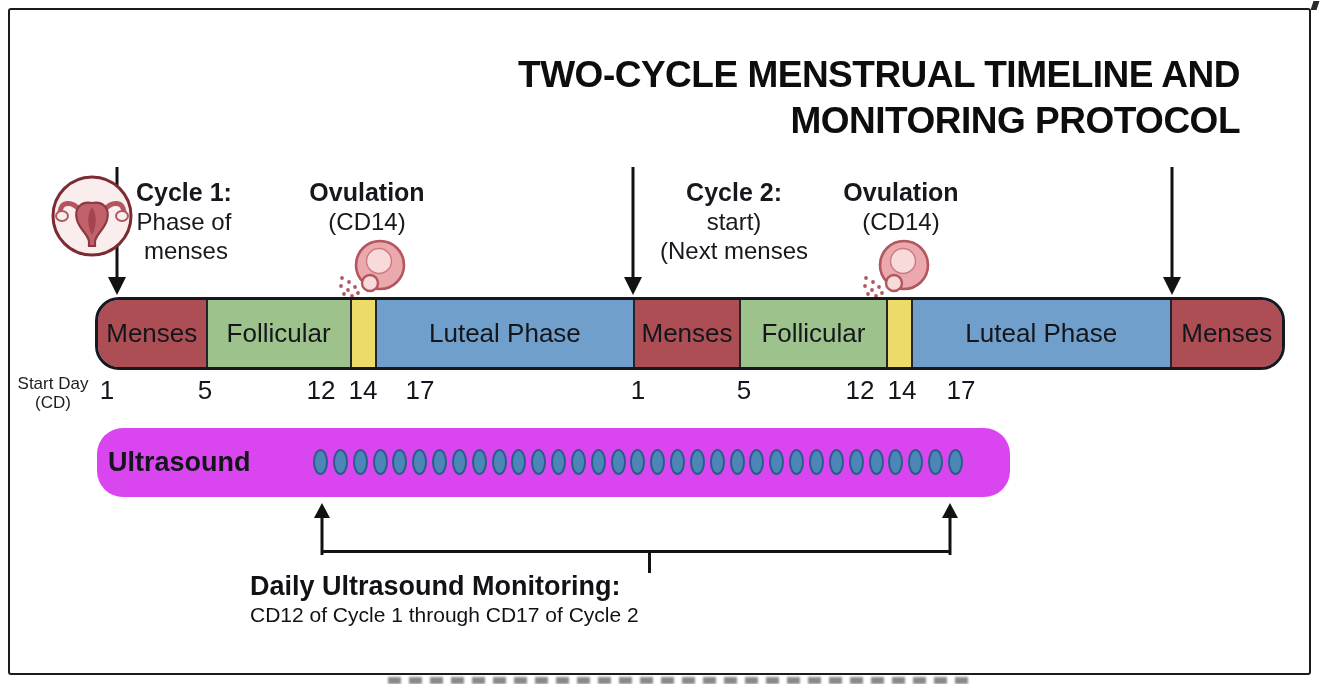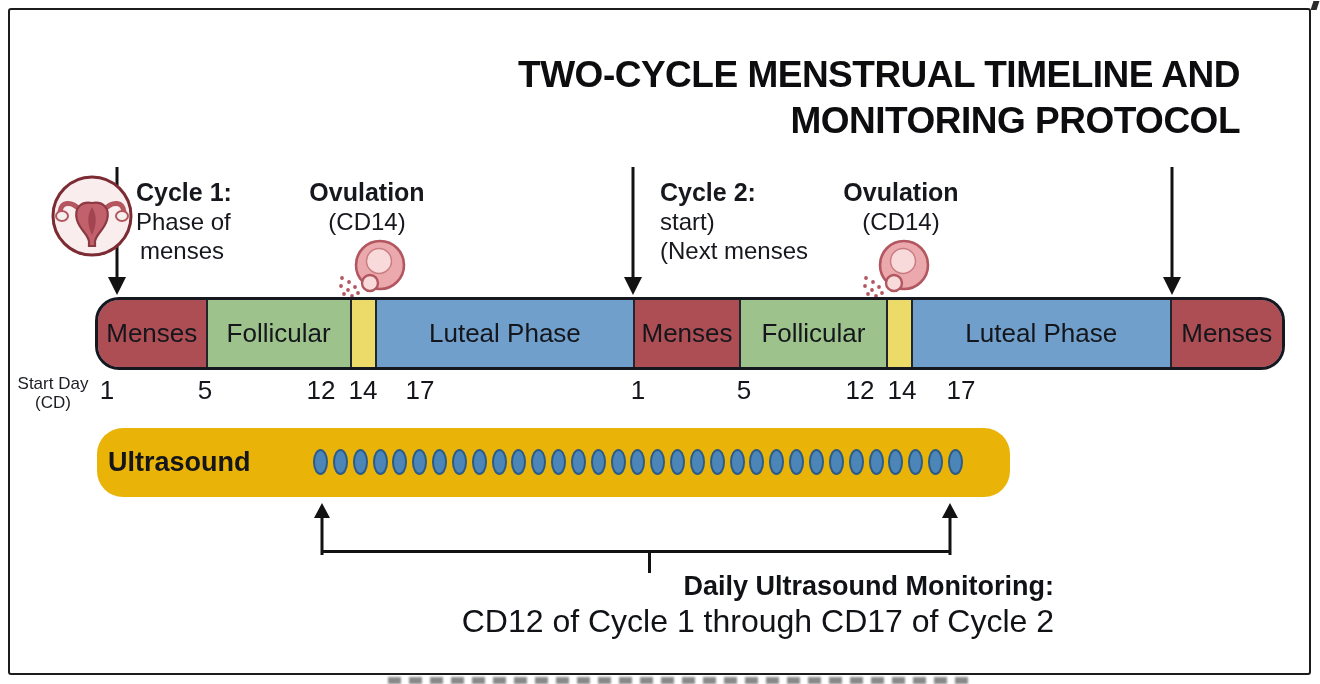--- a/index.html
+++ b/index.html
@@ -14,21 +14,21 @@
   .corner-mark{position:absolute;left:1312px;top:1px;width:6px;height:9px;background:#2a2a2a;transform:skewX(-18deg);}
   
   .title{position:absolute;left:160px;top:52px;width:1080px;text-align:right;
     font-size:37px;font-weight:700;line-height:46px;letter-spacing:-.5px;color:#0d0d0f;}
   
   .down-arrow{position:absolute;width:18px;height:130px;}
   .down-arrow .stem{position:absolute;left:50%;transform:translateX(-50%);top:0;width:3px;height:112px;background:#121212;}
   .down-arrow .head{position:absolute;left:0;top:110px;width:0;height:0;
     border-left:9px solid transparent;border-right:9px solid transparent;border-top:18px solid #121212;}
   
-  .ann{position:absolute;line-height:29px;font-size:24px;color:#16181d;}
+  .ann{position:absolute;line-height:29px;font-size:24px;color:#16181d;text-align:center;}
   .ann .hd{font-size:25px;font-weight:700;}
   .ann-center{text-align:center;}
   
   .bar{
     position:absolute;left:95px;top:297px;width:1190px;height:73px;
     border:3px solid #15181e;border-radius:24px;display:flex;overflow:hidden;box-sizing:border-box;
     background:#6f9fca;
   }
   .seg{height:100%;display:flex;align-items:center;justify-content:center;box-sizing:border-box;}
   .seg + .seg{border-left:2px solid #22252c;}
@@ -42,23 +42,23 @@
   .band .blabel{position:absolute;left:11px;top:19px;font-size:27px;font-weight:700;color:#14161b;}
   .dot{position:absolute;top:21px;width:15px;height:26px;border-radius:50%;box-sizing:border-box;}
   
   .up-arrow{position:absolute;width:16px;height:52px;}
   .up-arrow .head{position:absolute;left:0;top:0;width:0;height:0;
     border-left:8px solid transparent;border-right:8px solid transparent;border-bottom:15px solid #121212;}
   .up-arrow .stem{position:absolute;left:50%;transform:translateX(-50%);top:13px;width:3px;height:39px;background:#121212;}
   .bracket-h{position:absolute;left:322px;top:550px;width:628px;height:3px;background:#121212;}
   .bracket-drop{position:absolute;left:648px;top:552px;width:3px;height:21px;background:#121212;}
   
-  .note{position:absolute;left:250px;width:804px;text-align:right;color:#101216;}
+  .note{position:absolute;left:250px;width:804px;text-align:left;color:#101216;}
   .note1{top:571px;font-size:27px;font-weight:700;}
-  .note2{top:603px;font-size:32px;}
+  .note2{top:603px;font-size:21px;}
   
   .icon-abs{position:absolute;}
   
   .bottom-frag{position:absolute;left:388px;top:677px;width:588px;height:7px;opacity:.6;
     background:repeating-linear-gradient(90deg,#3c3c3c 0 13px,transparent 13px 21px);filter:blur(1.1px);}
 </style>
 </head>
 <body>
 
 <div class="canvas">
@@ -189,21 +189,21 @@
       <span class="tick" style="left: 321px;">12</span>
       <span class="tick" style="left: 363px;">14</span>
       <span class="tick" style="left: 420px;">17</span>
       <span class="tick" style="left: 638px;">1</span>
       <span class="tick" style="left: 744px;">5</span>
       <span class="tick" style="left: 860px;">12</span>
       <span class="tick" style="left: 902px;">14</span>
       <span class="tick" style="left: 961px;">17</span>
     </div>
 
-  <div class="band" id="band" style="background: #eab308;">
+  <div class="band" id="band" style="background: #d946ef;">
     <span class="blabel">Ultrasound</span>
   <div class="dot" style="left: 216px; background: rgb(76, 134, 184); border: 2px solid rgb(43, 92, 136);"></div>
       <div class="dot" style="left: 235.84px; background: rgb(76, 134, 184); border: 2px solid rgb(43, 92, 136);"></div>
       <div class="dot" style="left: 255.68px; background: rgb(76, 134, 184); border: 2px solid rgb(43, 92, 136);"></div>
       <div class="dot" style="left: 275.52px; background: rgb(76, 134, 184); border: 2px solid rgb(43, 92, 136);"></div>
       <div class="dot" style="left: 295.36px; background: rgb(76, 134, 184); border: 2px solid rgb(43, 92, 136);"></div>
       <div class="dot" style="left: 315.2px; background: rgb(76, 134, 184); border: 2px solid rgb(43, 92, 136);"></div>
       <div class="dot" style="left: 335.04px; background: rgb(76, 134, 184); border: 2px solid rgb(43, 92, 136);"></div>
       <div class="dot" style="left: 354.88px; background: rgb(76, 134, 184); border: 2px solid rgb(43, 92, 136);"></div>
       <div class="dot" style="left: 374.72px; background: rgb(76, 134, 184); border: 2px solid rgb(43, 92, 136);"></div>

